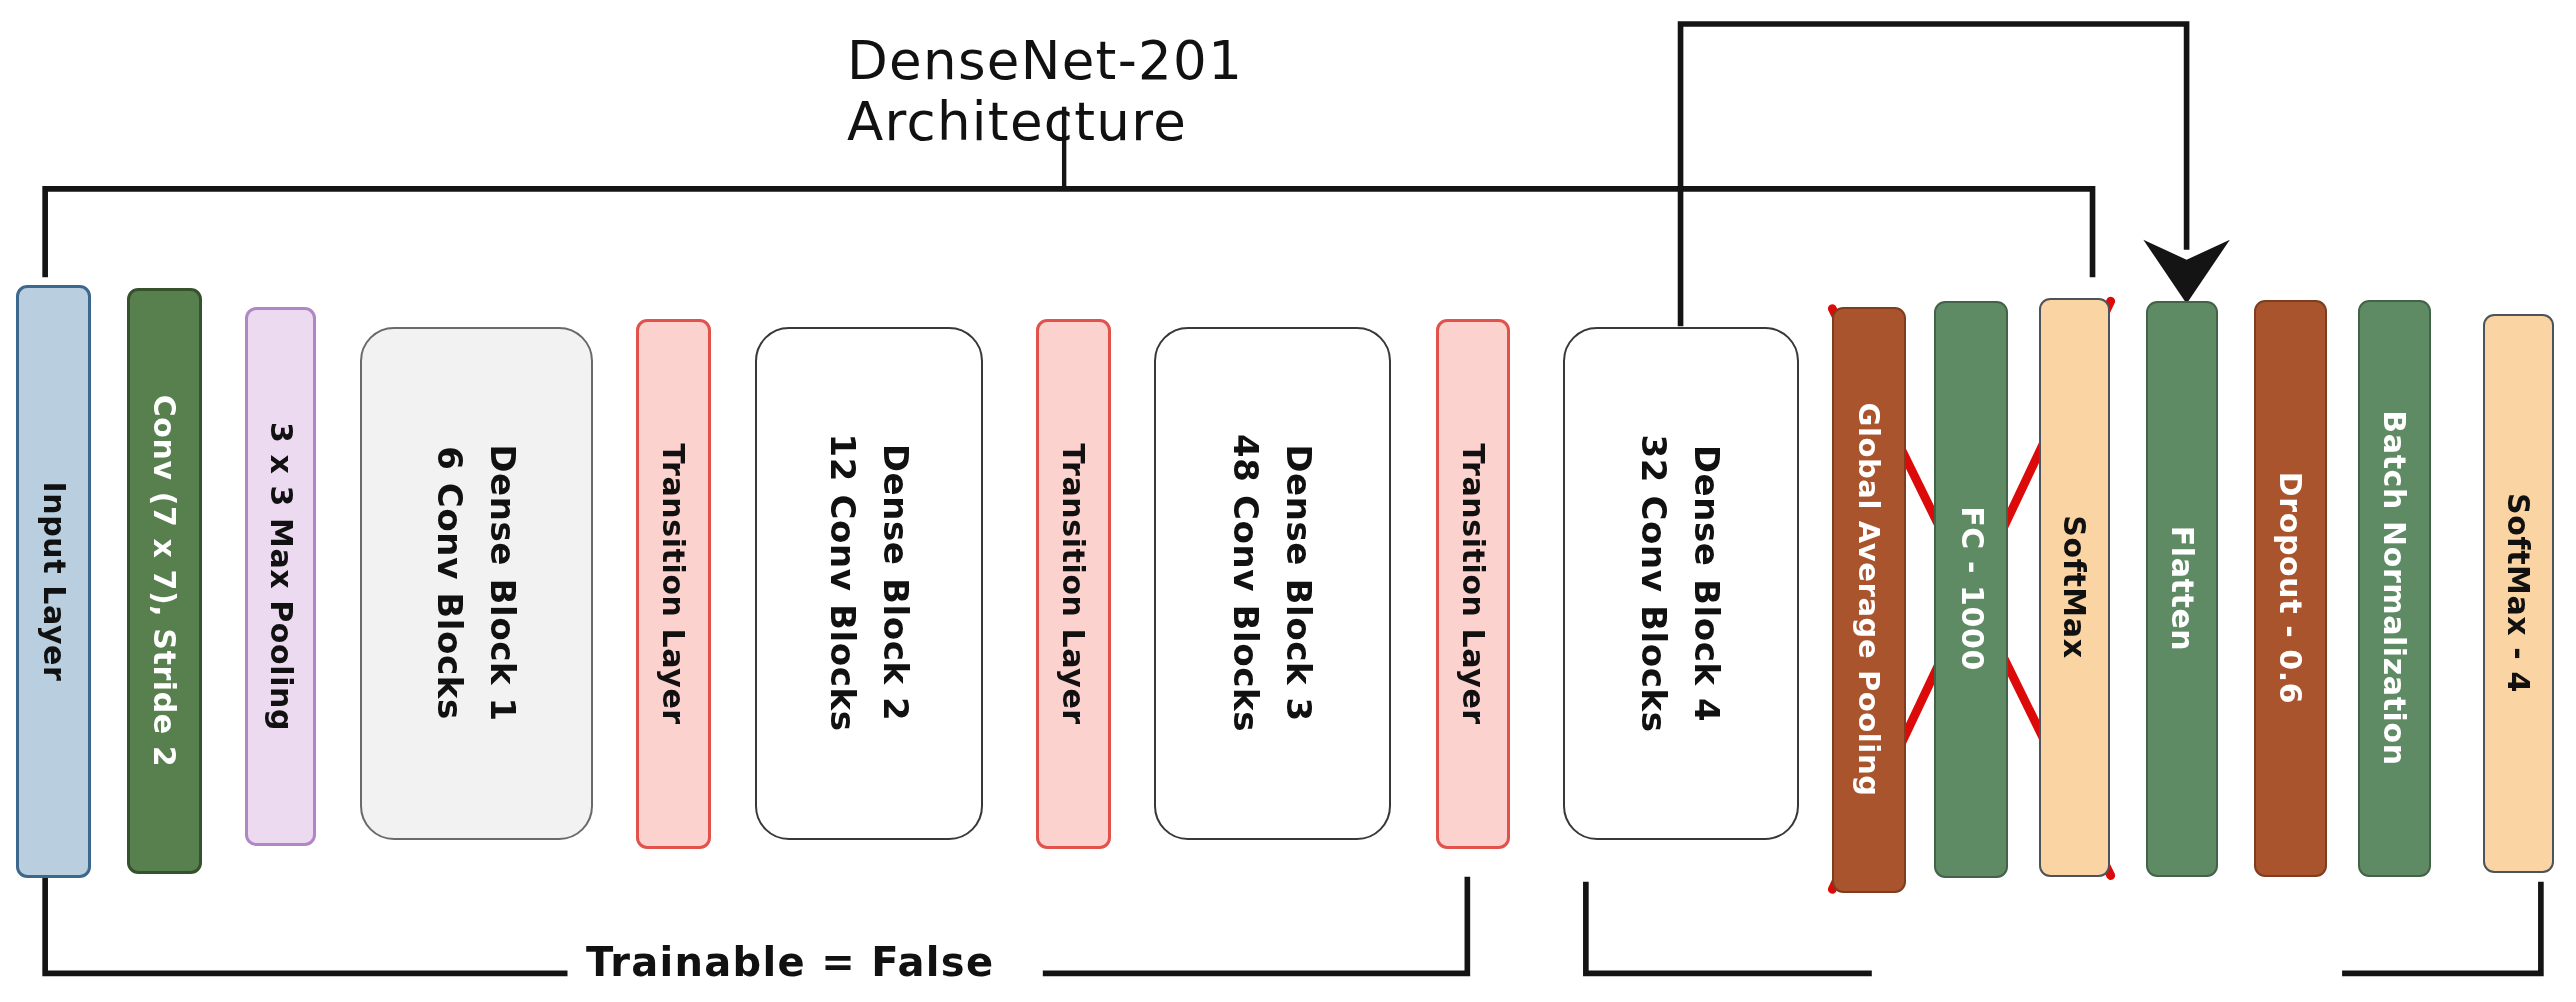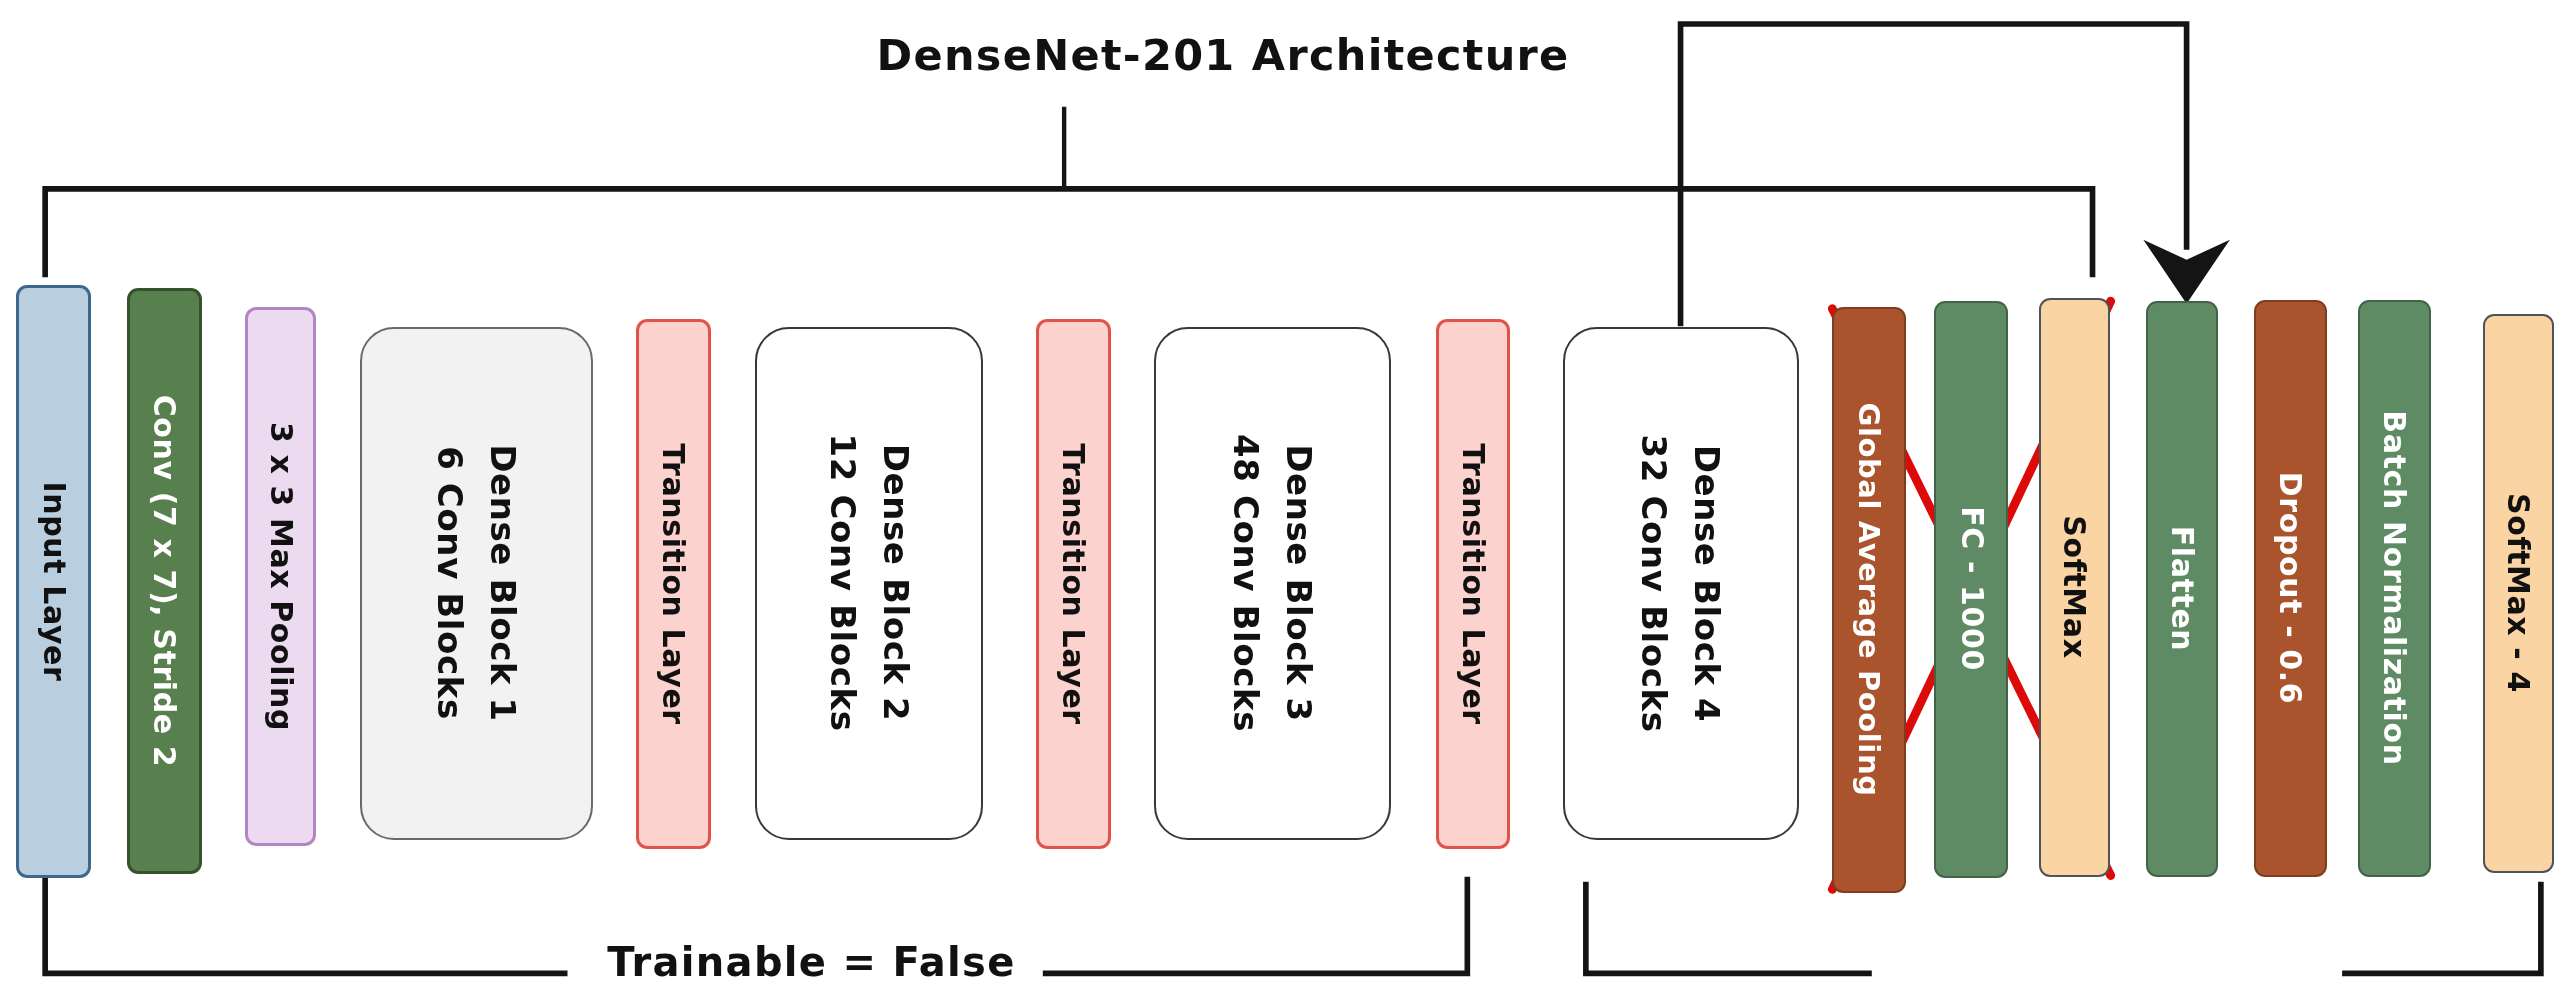--- a/index.html
+++ b/index.html
@@ -41,26 +41,26 @@
   .st-pool{background:var(--pool-fill);border:3.1px solid var(--pool-border);color:var(--text-dark);}
   .st-dense-gray{background:var(--dense1-fill);border:2.5px solid var(--dense1-border);border-radius:34px;color:var(--text-dark);}
   .st-dense{background:var(--dense-fill);border:2.5px solid var(--dense-border);border-radius:34px;color:var(--text-dark);}
   .st-trans{background:var(--transition-fill);border:3.1px solid var(--transition-border);color:var(--text-dark);}
   .st-brown{background:var(--brown-fill);border:2.5px solid var(--brown-border);color:var(--text-light);}
   .st-green{background:var(--green-fill);border:2.5px solid var(--green-border);color:var(--text-light);}
   .st-tan{background:var(--tan-fill);border:2.5px solid var(--tan-border);color:var(--text-dark);}
 
   .diagram-title{
     position:absolute;left:847px;top:30px;width:752px;
-    text-align:center;font-size:43px;font-weight:700;color:var(--text-dark);
+    font-size:53px;font-weight:400;color:var(--text-dark);
     letter-spacing:1.3px;
   }
   .bracket-label{
     position:absolute;top:939px;
-    text-align:center;font-size:40px;font-weight:700;color:var(--text-dark);
+    font-size:40px;font-weight:700;color:var(--text-dark);
     letter-spacing:1.3px;white-space:nowrap;
   }
   .bracket-label.false{left:586px;width:451px;}
   .bracket-label.true{left:1887px;width:439px;}
 </style>
 </head>
 <body>
 
 <div class="stage">
 

